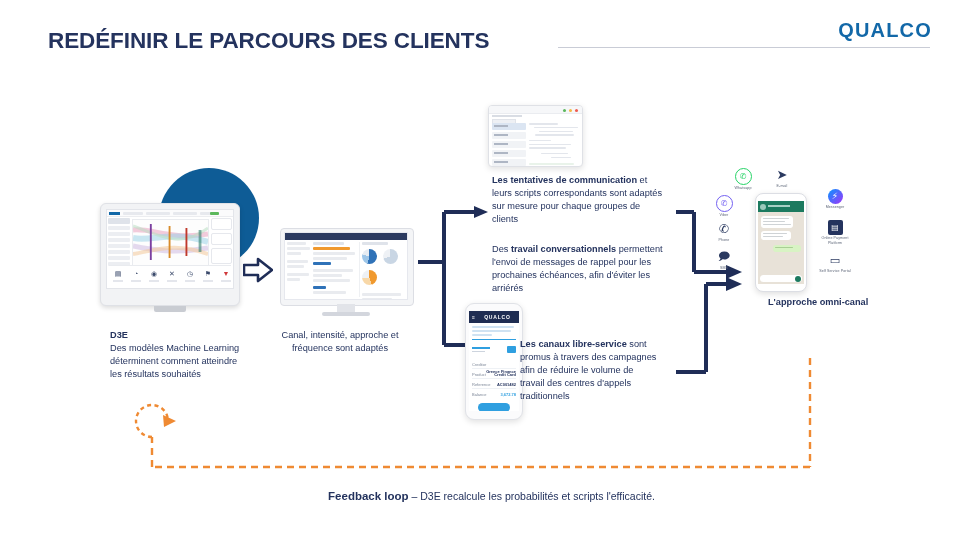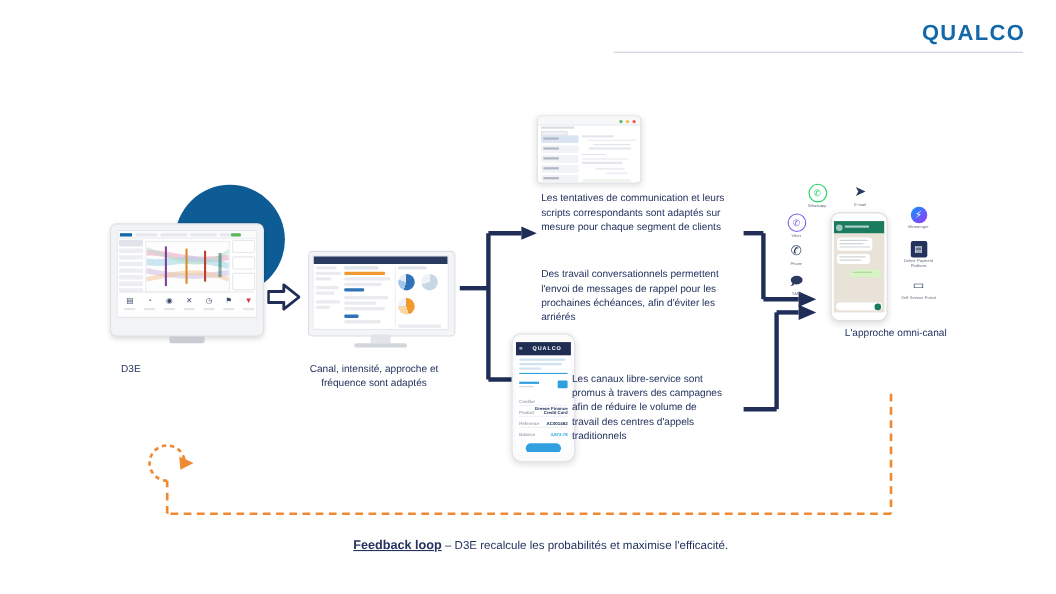--- a/index.html
+++ b/index.html
@@ -19,21 +19,21 @@
     position:absolute;left:558px;top:47px;width:372px;height:1px;
     background:#c9ccd6;
   }
   .logo{
     position:absolute;right:28px;top:19px;
     font-size:20px;font-weight:bold;letter-spacing:1.2px;
     color:#1268a8;
   }
   
   .txt{position:absolute;font-size:9.2px;line-height:1.42;color:#24335e;}
-  .txt b{font-weight:normal;}
+  .txt b{font-weight:bold;}
   .center{text-align:center;}
   
   .blue-circle{
     position:absolute;left:159px;top:168px;width:100px;height:100px;
     border-radius:50%;background:#0e5c96;
   }
   
   .dev1{position:absolute;left:100px;top:203px;width:140px;height:103px;}
   .dev1 .bezel{
     position:absolute;inset:0;background:#f2f3f5;border:1px solid #dfe1e6;
@@ -113,26 +113,27 @@
   .chan{position:absolute;width:34px;text-align:center;}
   .chan .cap{display:block;font-size:3.6px;line-height:5px;color:#5b6476;margin-top:1px;letter-spacing:.1px;}
   .circ{width:15px;height:15px;border-radius:50%;display:inline-flex;align-items:center;justify-content:center;font-size:9px;color:#fff;}
   
   svg.conn{position:absolute;left:0;top:0;width:960px;height:540px;pointer-events:none;}
   
   .footer{
     position:absolute;left:0;top:490px;width:960px;text-align:center;
     font-size:10.5px;color:#24335e;
   }
-  .footer b{font-weight:bold;text-decoration:underline;font-size:11.5px;margin-left:23px;}
+  .footer b{font-weight:bold;font-size:11.5px;margin-left:23px;}
 </style>
 </head>
 <body>
 
 <div class="slide-title">
+  <div>REDÉFINIR LE PARCOURS DES CLIENTS</div>
 </div>
 <div class="title-rule"></div>
 <div class="logo">QUALCO</div>
 
 <svg class="conn" viewBox="0 0 960 540">
 
   <g stroke="#1f2d57" stroke-width="4" fill="none">
     <path d="M418,262 L444,262"></path>
     <path d="M444,212 L444,345"></path>
     <path d="M444,212 L474,212"></path>
@@ -379,36 +380,37 @@
   <span class="circ" style="background:#24335e;color:#fff;font-size:8px;border-radius:2px">▤</span>
   <span class="cap" style="line-height:4.6px">Online Payment Platform</span>
 </div>
 <div class="chan" style="left:818px;top:250px">
   <span class="circ" style="background:transparent;color:#2b3a60;font-size:11px">▭</span>
   <span class="cap" style="line-height:4.6px">Self Service Portal</span>
 </div>
 
 <div class="txt" style="left:110px;top:329px;width:140px">
   <b>D3E</b>
+  <div>Des modèles Machine Learning déterminent comment atteindre les résultats souhaités</div>
 </div>
 
 <div class="txt center" style="left:276px;top:329px;width:128px">
   <div>Canal, intensité, approche et fréquence sont adaptés</div>
 </div>
 
 <div class="txt" style="left:492px;top:174px;width:172px">
-  <b>Les tentatives de communication</b><span> et leurs scripts correspondants sont adaptés sur mesure pour chaque segment de clients</span>
+  <b>Les tentatives de communication</b><span> et leurs scripts correspondants sont adaptés sur mesure pour chaque groupes de clients</span>
 </div>
 <div class="txt" style="left:492px;top:243px;width:180px">
   <span>Des </span><b>travail conversationnels</b><span> permettent l'envoi de messages de rappel pour les prochaines échéances, afin d'éviter les arriérés</span>
 </div>
 
 <div class="txt" style="left:520px;top:338px;width:140px">
   <b>Les canaux libre-service</b><span> sont promus à travers des campagnes afin de réduire le volume de travail des centres d'appels traditionnels</span>
 </div>
 
 <div class="txt" style="left:768px;top:296px;width:140px">
   <b>L'approche omni-canal</b>
 </div>
 
 <div class="footer">
-  <b>Feedback loop</b><span> – D3E recalcule les probabilités et maximise l'efficacité.</span>
+  <b>Feedback loop</b><span> – D3E recalcule les probabilités et scripts l'efficacité.</span>
 </div>
 
 </body></html>

